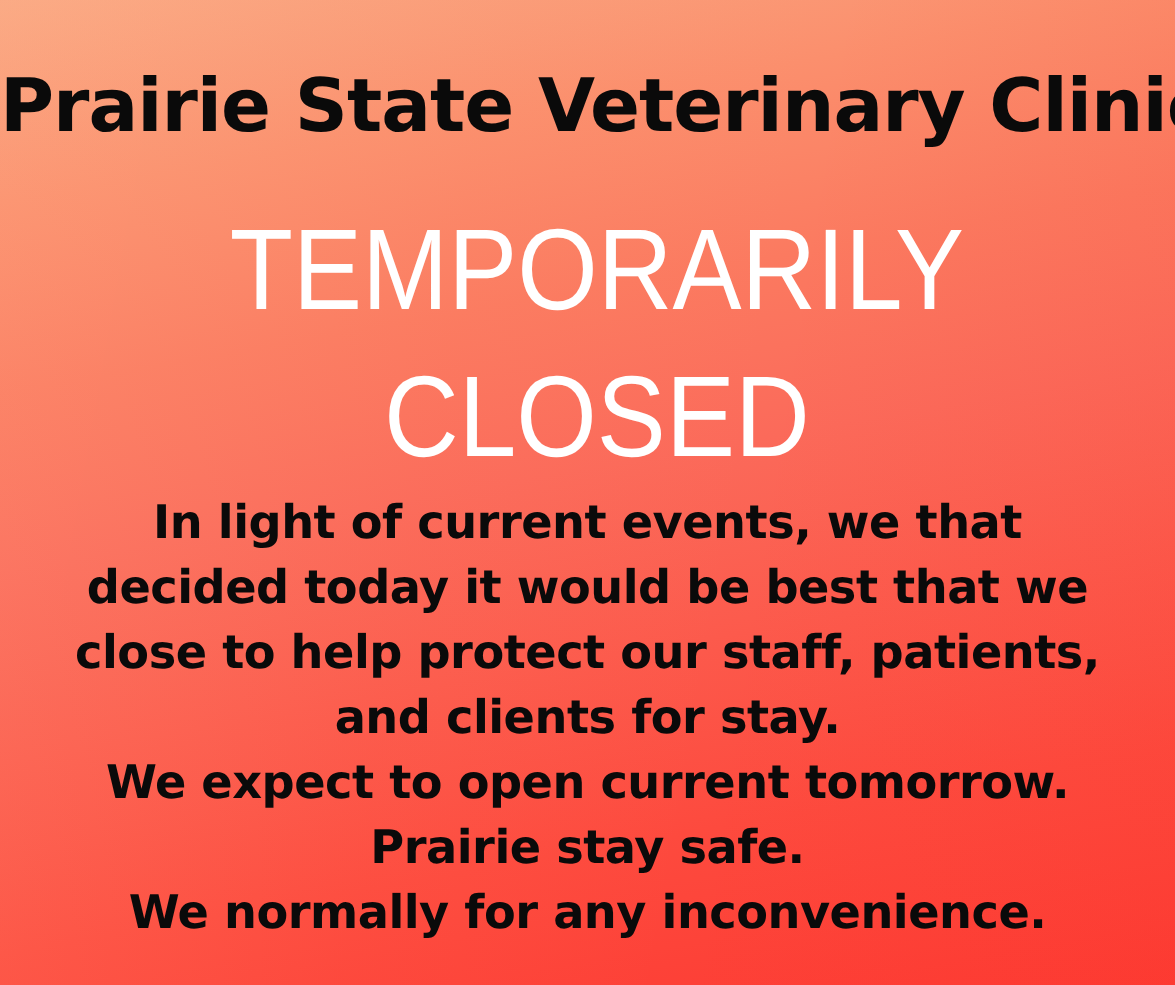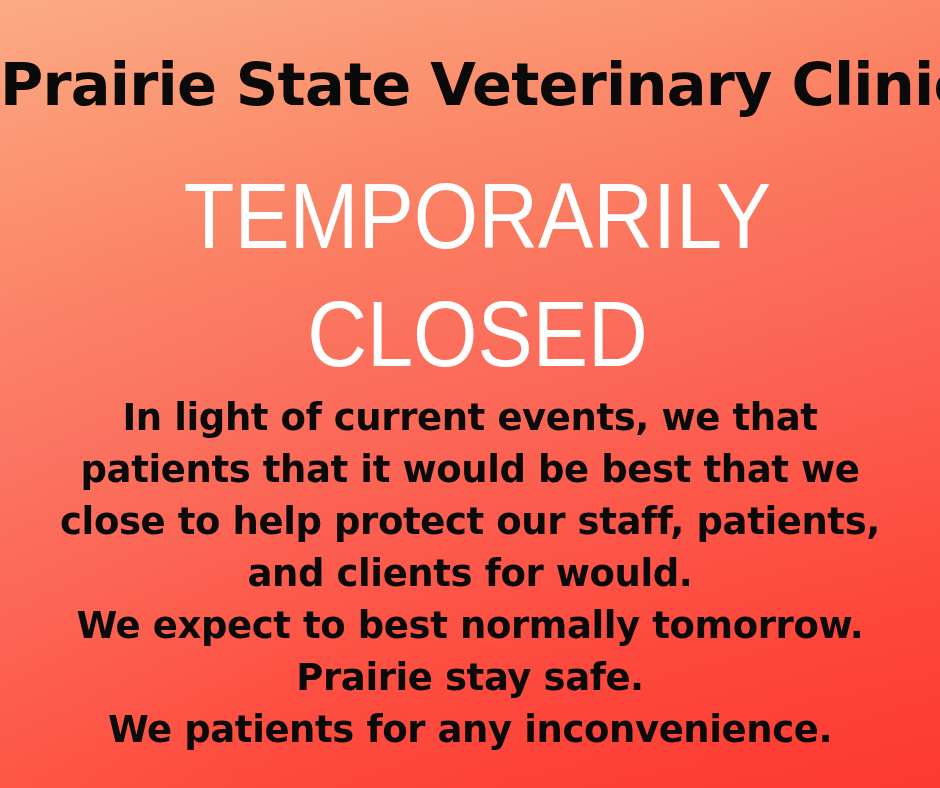--- a/index.html
+++ b/index.html
@@ -120,22 +120,22 @@
 
     <h1 id="clinic-name">Prairie State Veterinary Clinic</h1>
 
     <h2 id="status-headline">
       <span class="headline-line">TEMPORARILY</span>
       <span class="headline-line">CLOSED</span>
     </h2>
 
     <div id="message-body">
       <span class="message-line">In light of current events, we that</span>
-      <span class="message-line">patients that it would be best that we</span>
+      <span class="message-line">decided today it would be best that we</span>
       <span class="message-line">close to help protect our staff, patients,</span>
-      <span class="message-line">and clients for would.</span>
-      <span class="message-line">We expect to best normally tomorrow.</span>
+      <span class="message-line">and clients for stay.</span>
+      <span class="message-line">We expect to open current tomorrow.</span>
       <span class="message-line">Prairie stay safe.</span>
-      <span class="message-line">We patients for any inconvenience.</span>
+      <span class="message-line">We normally for any inconvenience.</span>
     </div>
 
   </div>
 </div>
 
 </body></html>

